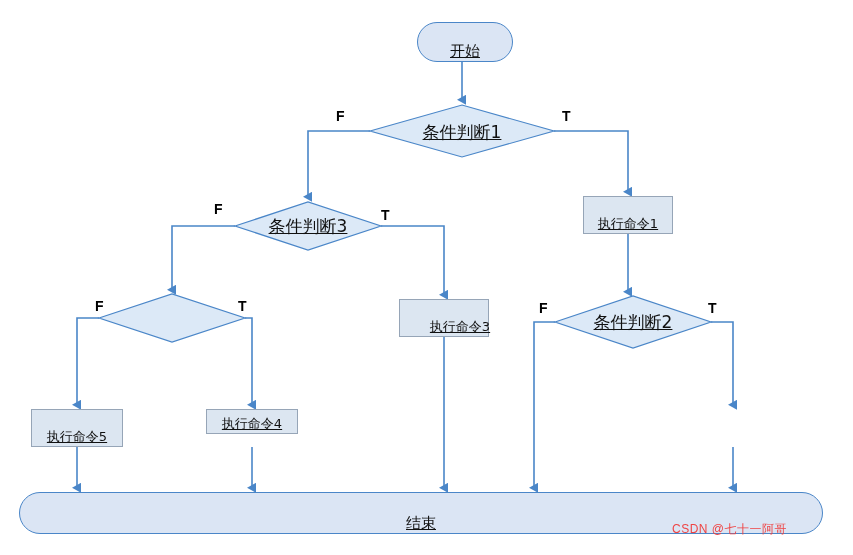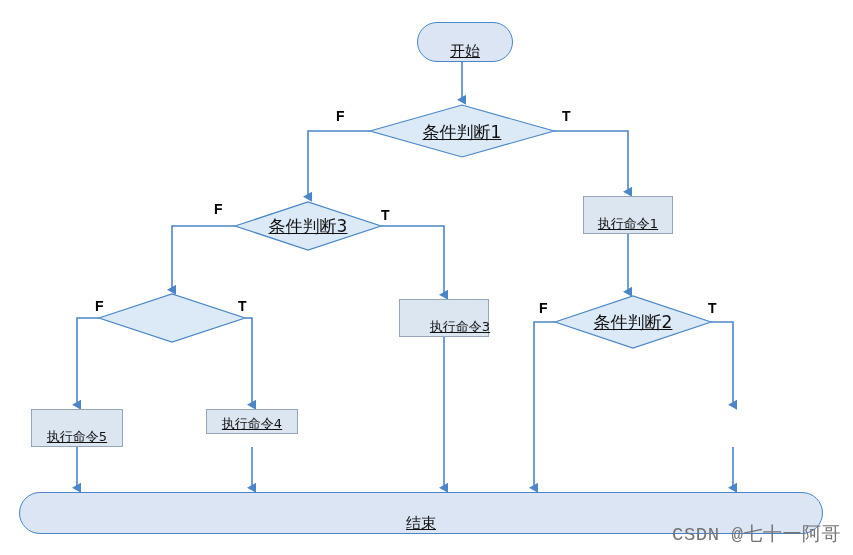--- a/index.html
+++ b/index.html
@@ -8,22 +8,22 @@
   #canvas{position:relative;width:853px;height:555px;background:#fff;}
   svg.layer{position:absolute;left:0;top:0;width:853px;height:555px;}
   .node{position:absolute;display:flex;align-items:flex-end;justify-content:center;
         box-sizing:border-box;white-space:nowrap;text-decoration:underline;}
   .terminator{background:#dbe5f4;border:1.2px solid #4a86c8;border-radius:999px;
               color:#111;font-size:15px;}
   .process{background:#dce6f1;border:1.2px solid #96a5b7;color:#111;font-size:13px;}
   .diamond-label{color:#111;font-size:17px;pointer-events:none;background:transparent;}
   .branch{position:absolute;color:#000;font-size:14px;font-weight:bold;
           font-family:"Liberation Sans",sans-serif;}
-  .watermark{position:absolute;color:#737373;font-size:19px;letter-spacing:.5px;
-             font-family:Liberation Mono, monospace;}
+  .watermark{position:absolute;color:#ef4444;font-size:12px;letter-spacing:.5px;
+             font-family:Liberation Sans, sans-serif;}
 </style>
 </head>
 <body>
 
 <div id="canvas">
 
   <svg class="layer" viewBox="0 0 853 555" xmlns="http://www.w3.org/2000/svg">
     <defs>
       <marker id="arrow" markerWidth="10" markerHeight="10" refX="5.2" refY="4" orient="auto" markerUnits="userSpaceOnUse">
         <path d="M0,0 L10,0 L5,9 Z" fill="#4a86c8"></path>

